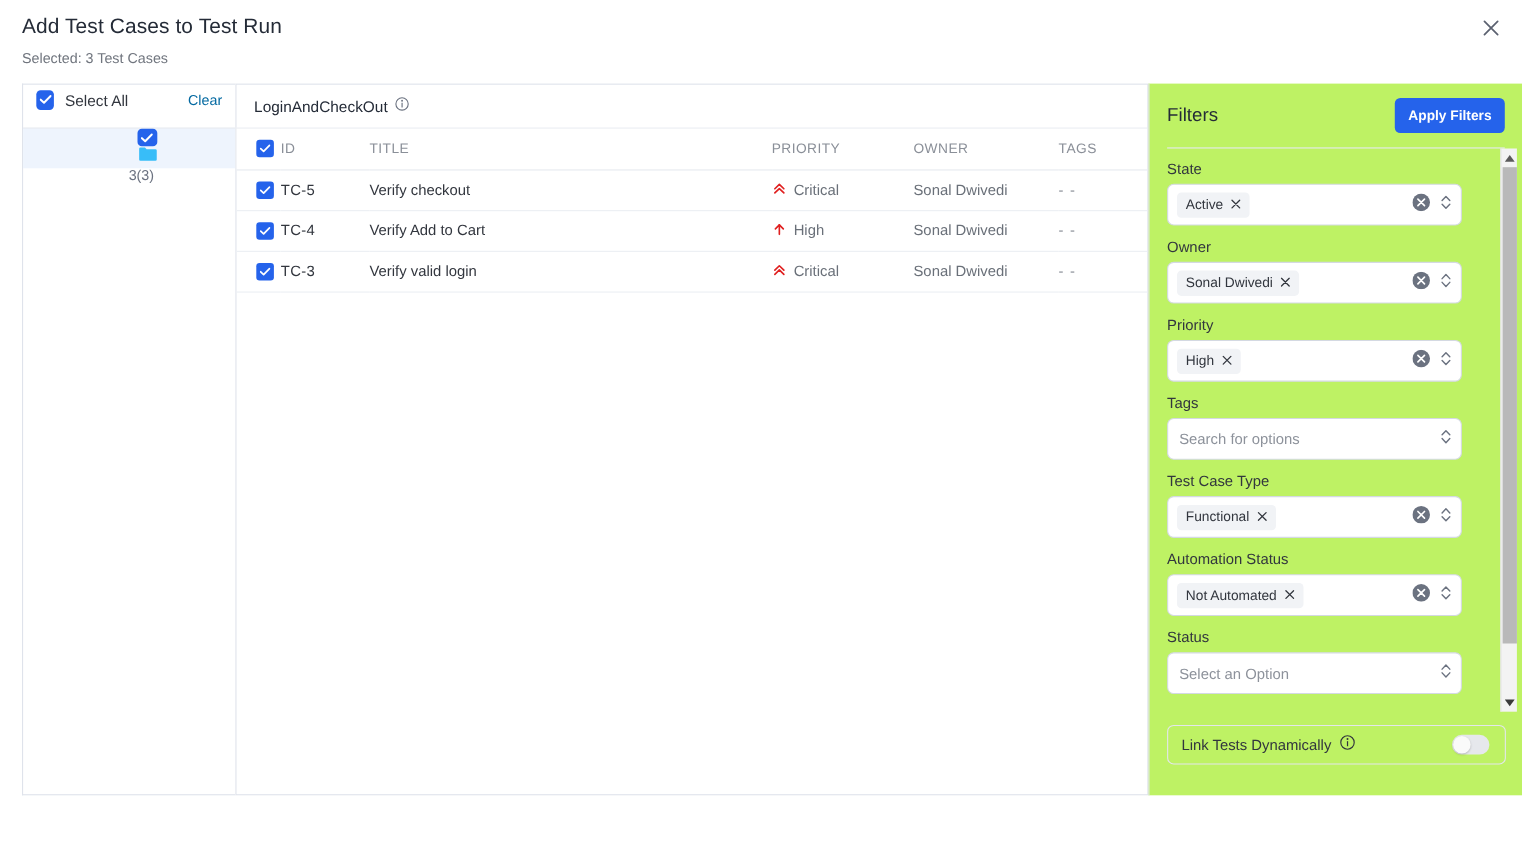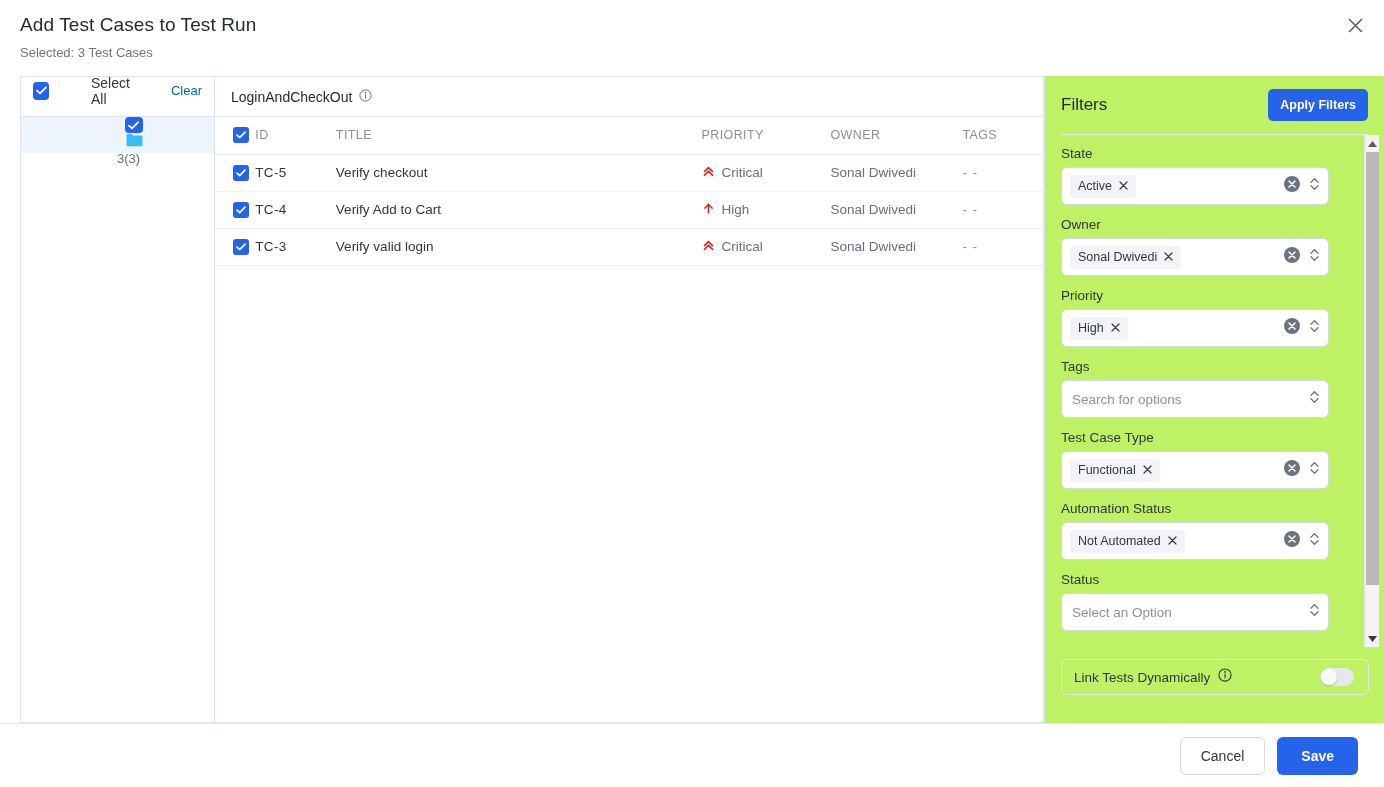--- a/index.html
+++ b/index.html
@@ -26,21 +26,20 @@
   
   .body { flex: 1 1 auto; position: relative; }
 
   .tree-panel {
     position: absolute; left: 20px; top: 0; width: 194px; height: 647px;
     border: 1px solid #dfe3eb; border-right: none; background: #fff;
   }
   .tree-head {
     height: 40px; display: flex; align-items: center; padding: 0 12px 12px 12px;
     border-bottom: 1px solid #dfe3eb;
-    gap: 32px;
   }
   .tree-head-label { font-size: 14px; color: #32363e; margin-left: 10px; flex: 1 1 auto; }
   .clear-link { font-size: 13px; color: #0369a1; cursor: pointer; }
   .tree-row {
     height: 36px; display: flex; align-items: center; padding-left: 32px;
     background: #eef4fd; cursor: pointer; flex-direction: column;
   }
   .folder-icon { margin: 0 8px 0 10px; display: block; }
   .tree-row-label { font-size: 13.5px; color: #32363e; flex: 1 1 auto; white-space: nowrap; overflow: hidden; }
   .tree-row-count { font-size: 13px; color: #6b7280; margin-right: 10px; }
@@ -505,18 +504,14 @@
           </span>
           <span class="toggle">
               <span class="knob"></span>
             </span>
         </div>
 
       </div>
     </div>
   </div>
 
-  <div class="footer">
-    <button class="btn-cancel">Cancel</button>
-    <button class="btn-save">Save</button>
-  </div>
 
 </div>
 
 </body></html>

